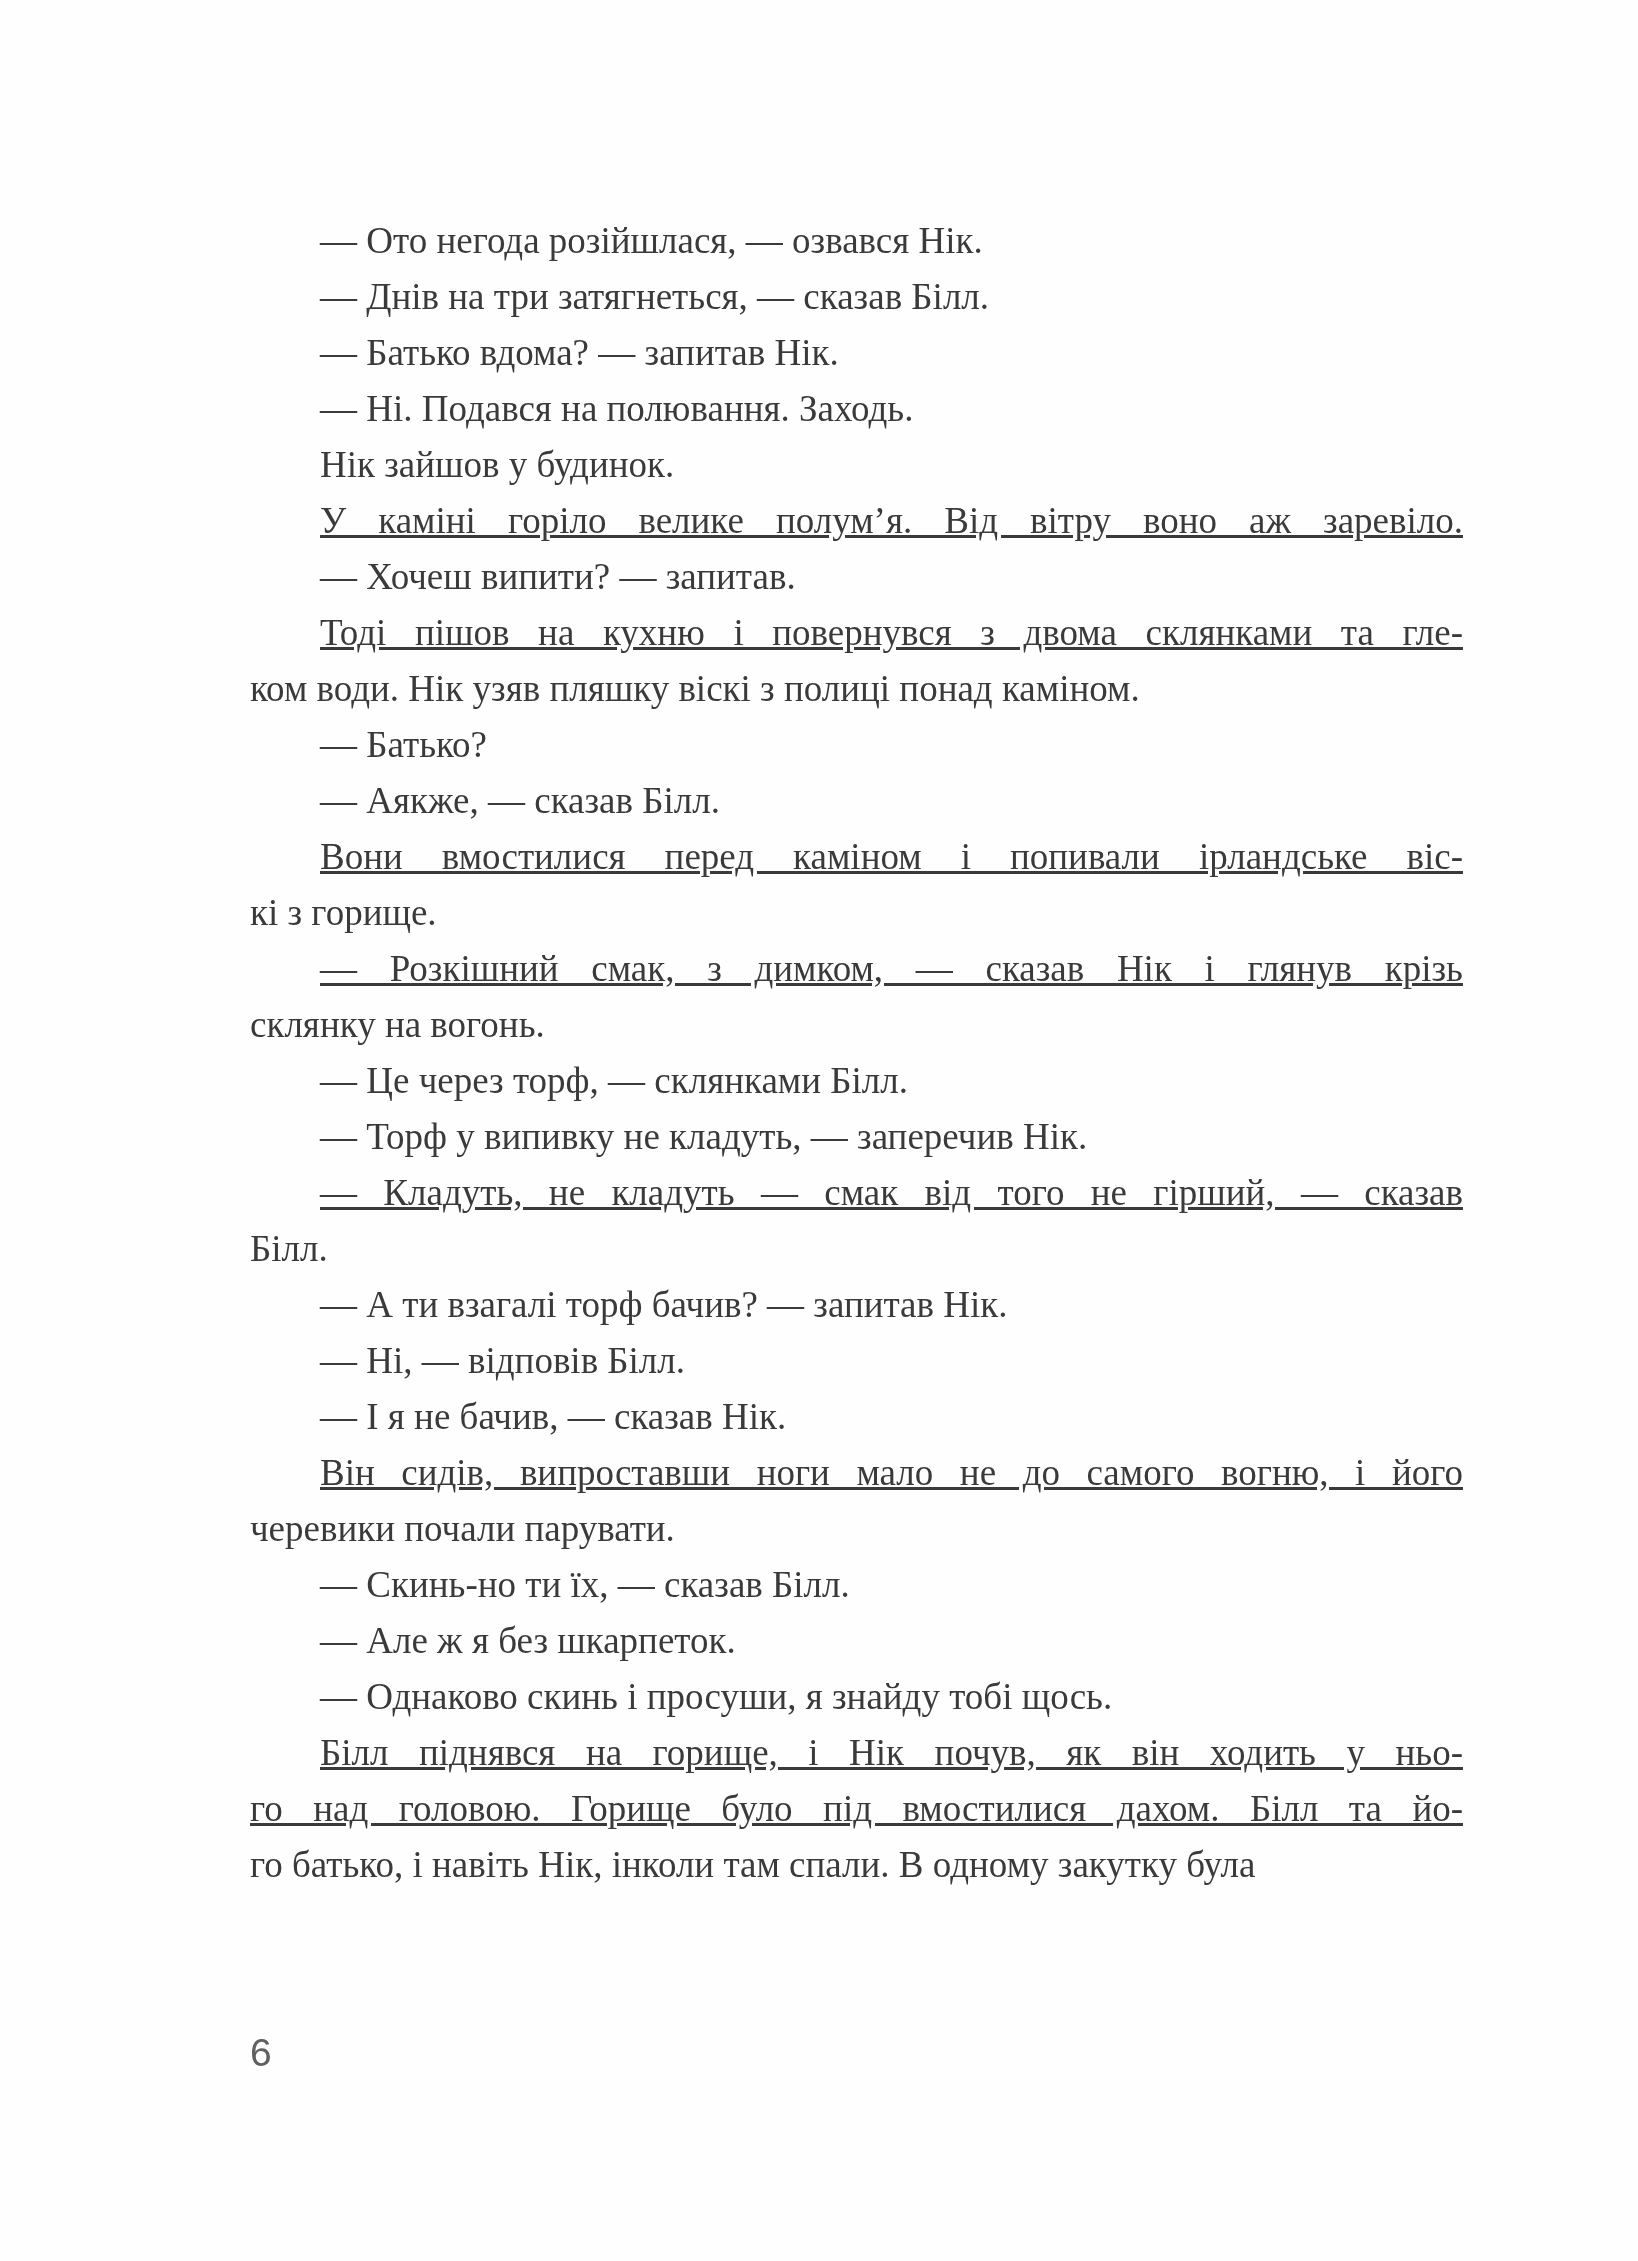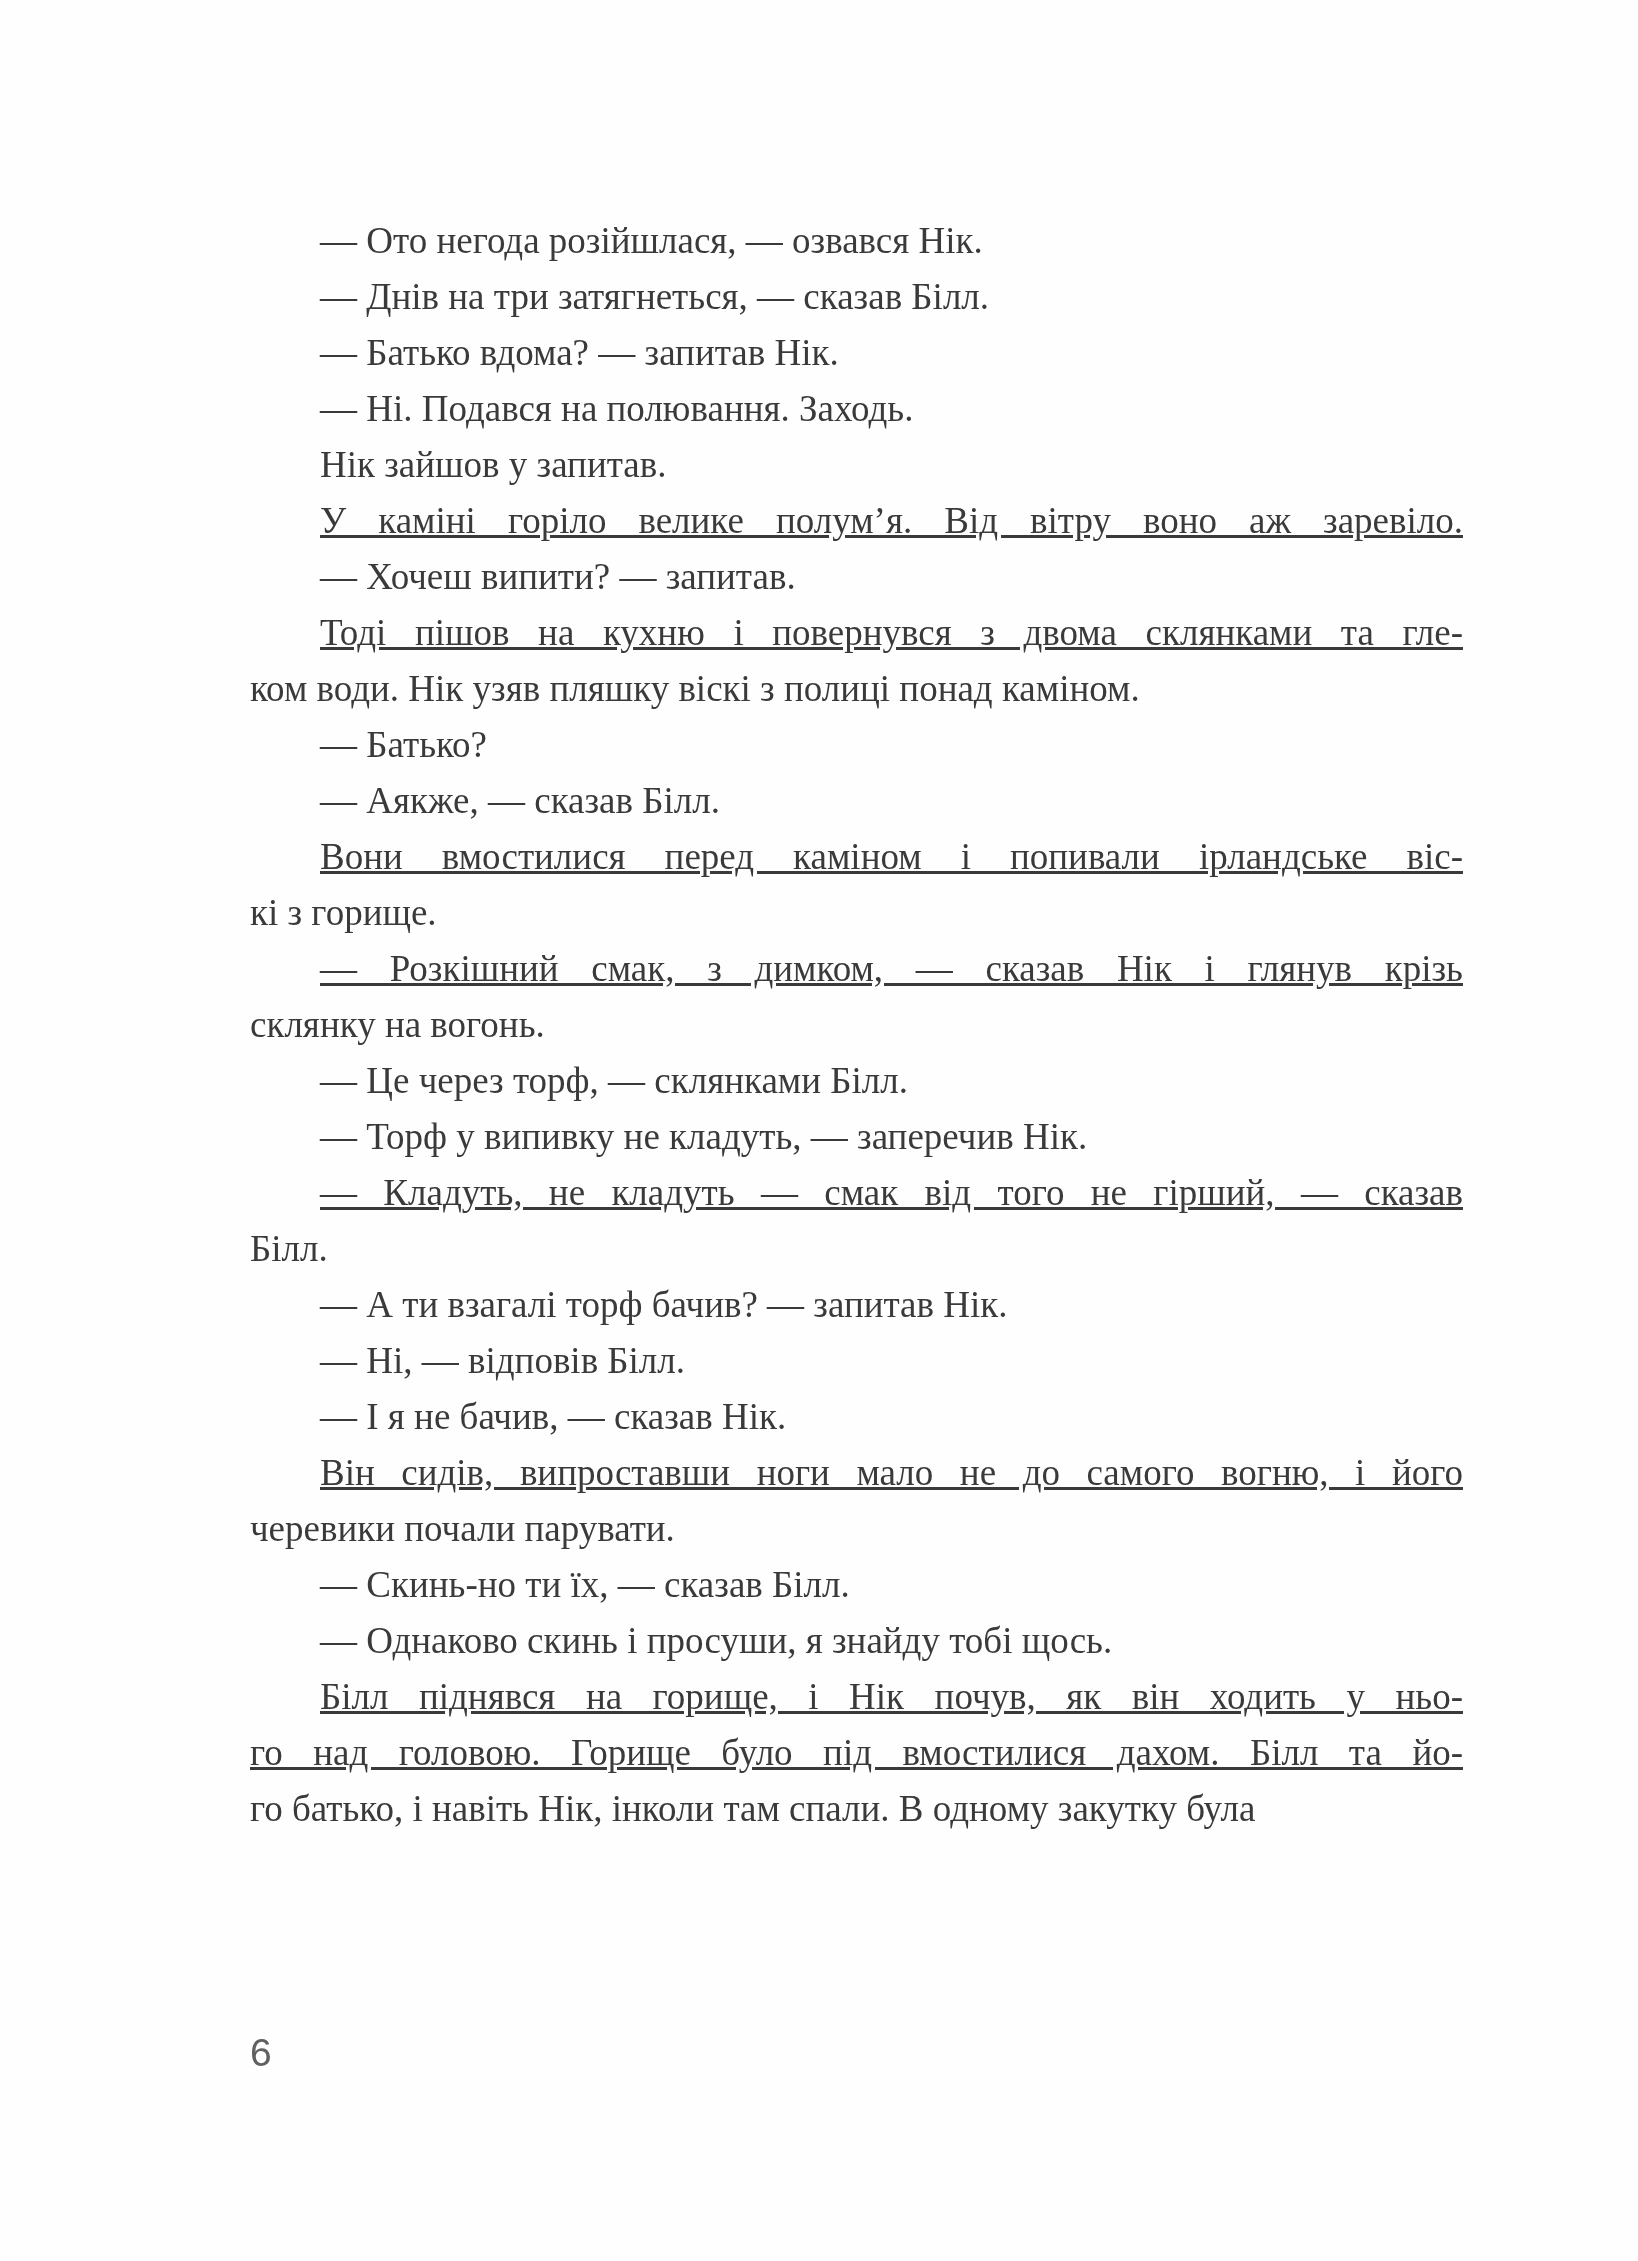--- a/index.html
+++ b/index.html
@@ -49,41 +49,42 @@
 </style>
 </head>
 <body>
 
 <div class="page">
   <div class="text-block">
       <div class="text-line indent">— Ото негода розійшлася, — озвався Нік.</div>
       <div class="text-line indent">— Днів на три затягнеться, — сказав Білл.</div>
       <div class="text-line indent">— Батько вдома? — запитав Нік.</div>
       <div class="text-line indent">— Ні. Подався на полювання. Заходь.</div>
-      <div class="text-line indent">Нік зайшов у запитав.</div>
+      <div class="text-line indent">Нік зайшов у будинок.</div>
       <div class="text-line indent justify">У каміні горіло велике полум’я. Від вітру воно аж заревіло.</div>
       <div class="text-line indent">— Хочеш випити? — запитав.</div>
       <div class="text-line indent justify">Тоді пішов на кухню і повернувся з двома склянками та гле-</div>
       <div class="text-line">ком води. Нік узяв пляшку віскі з полиці понад каміном.</div>
       <div class="text-line indent">— Батько?</div>
       <div class="text-line indent">— Аякже, — сказав Білл.</div>
       <div class="text-line indent justify">Вони вмостилися перед каміном і попивали ірландське віс-</div>
       <div class="text-line">кі з горище.</div>
       <div class="text-line indent justify">— Розкішний смак, з димком, — сказав Нік і глянув крізь</div>
       <div class="text-line">склянку на вогонь.</div>
       <div class="text-line indent">— Це через торф, — склянками Білл.</div>
       <div class="text-line indent">— Торф у випивку не кладуть, — заперечив Нік.</div>
       <div class="text-line indent justify">— Кладуть, не кладуть — смак від того не гірший, — сказав</div>
       <div class="text-line">Білл.</div>
       <div class="text-line indent">— А ти взагалі торф бачив? — запитав Нік.</div>
       <div class="text-line indent">— Ні, — відповів Білл.</div>
       <div class="text-line indent">— І я не бачив, — сказав Нік.</div>
       <div class="text-line indent justify">Він сидів, випроставши ноги мало не до самого вогню, і його</div>
       <div class="text-line">черевики почали парувати.</div>
       <div class="text-line indent">— Скинь-но ти їх, — сказав Білл.</div>
+      <div class="text-line indent">— Але ж я без шкарпеток.</div>
       <div class="text-line indent">— Однаково скинь і просуши, я знайду тобі щось.</div>
       <div class="text-line indent justify">Білл піднявся на горище, і Нік почув, як він ходить у ньо-</div>
       <div class="text-line justify">го над головою. Горище було під вмостилися дахом. Білл та йо-</div>
       <div class="text-line">го батько, і навіть Нік, інколи там спали. В одному закутку була</div>
     </div>
   <div class="page-number">6</div>
 </div>
 
 
 </body></html>

